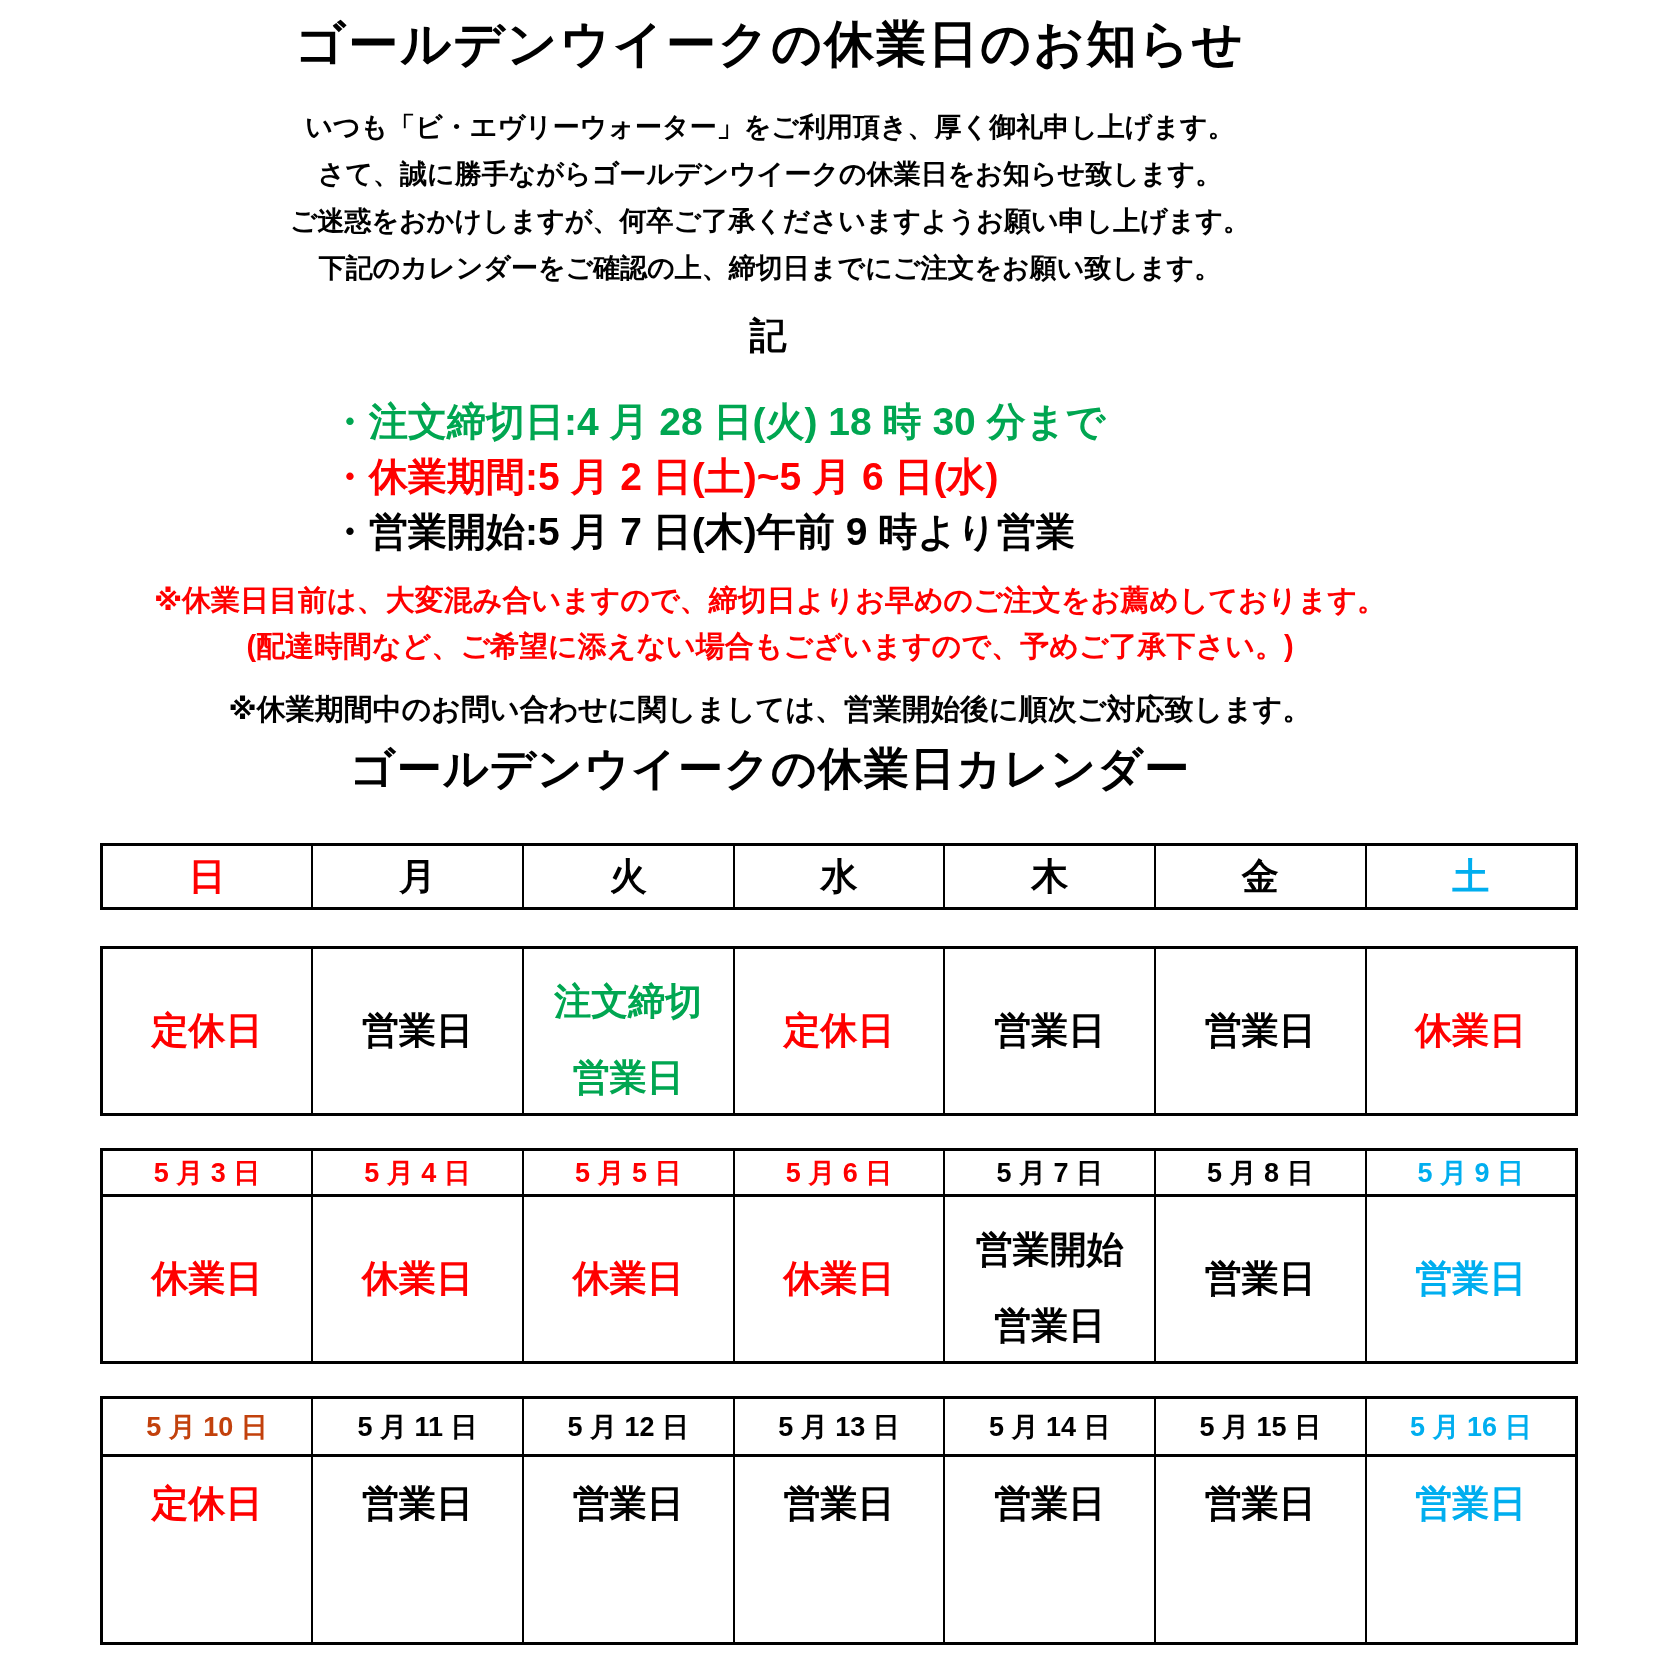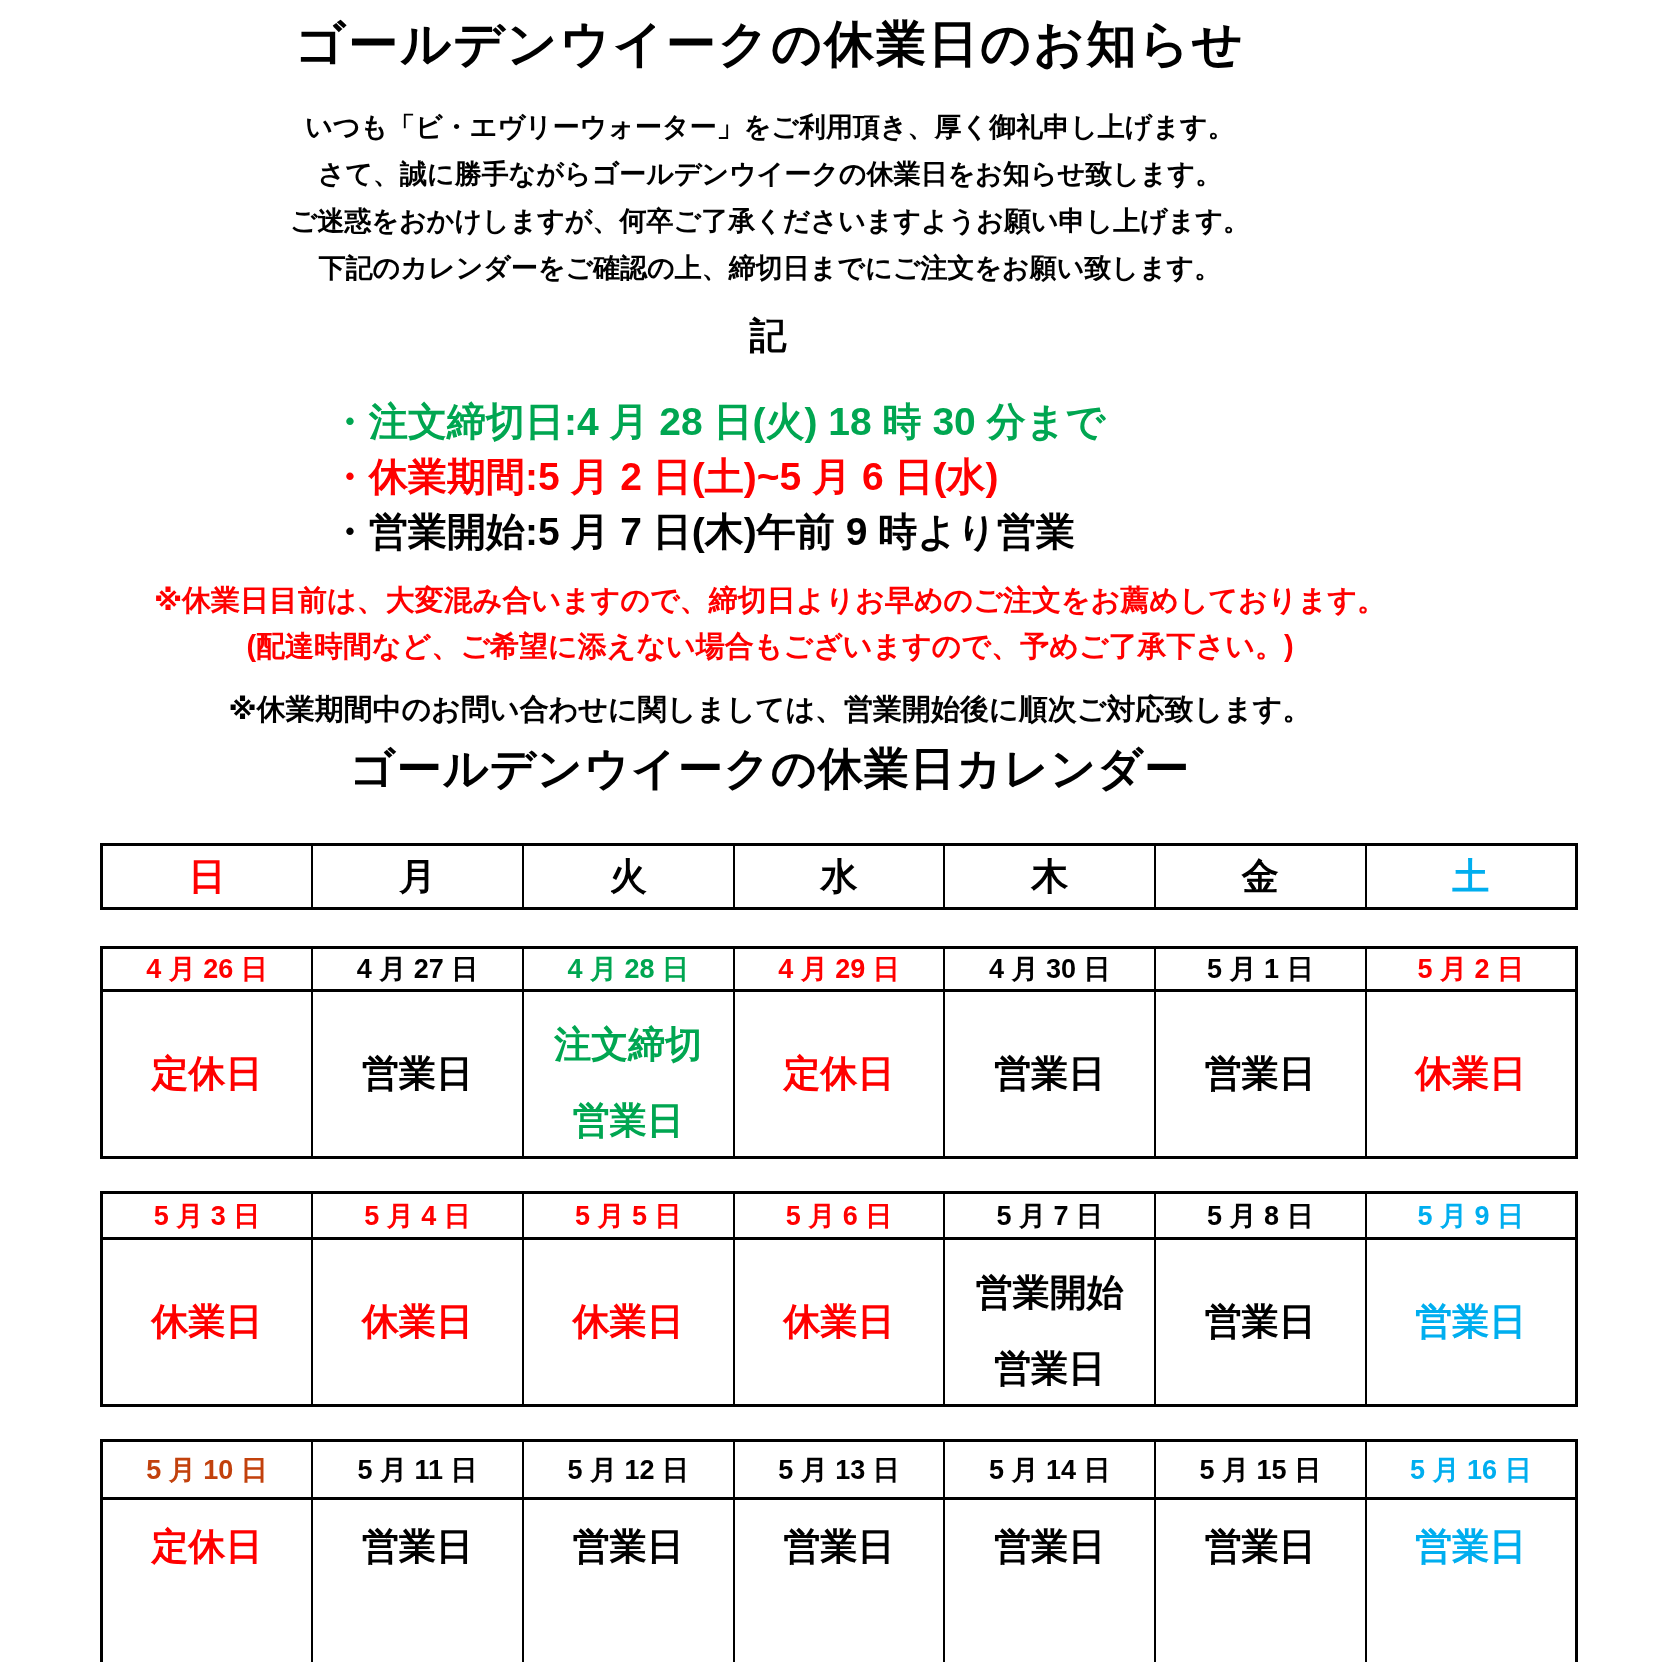--- a/index.html
+++ b/index.html
@@ -77,29 +77,20 @@
     <td><span style="color: rgb(0, 0, 0);">水</span></td>
     <td><span style="color: rgb(0, 0, 0);">木</span></td>
     <td><span style="color: rgb(0, 0, 0);">金</span></td>
     <td><span style="color: rgb(0, 174, 239);">土</span></td>
   </tr>
 </tbody>
   </table>
 
 <table class="cal week-cal" id="week1">
   <tbody>
-      <tr class="date-row">
-    <td><span style="color: rgb(255, 0, 0);">4 月 26 日</span></td>
-    <td><span style="color: rgb(0, 0, 0);">4 月 27 日</span></td>
-    <td><span style="color: rgb(0, 166, 81);">4 月 28 日</span></td>
-    <td><span style="color: rgb(255, 0, 0);">4 月 29 日</span></td>
-    <td><span style="color: rgb(0, 0, 0);">4 月 30 日</span></td>
-    <td><span style="color: rgb(0, 0, 0);">5 月 1 日</span></td>
-    <td><span style="color: rgb(255, 0, 0);">5 月 2 日</span></td>
-  </tr>
   <tr class="status-row">
     <td>
           <div class="cellbox">
             <span style="color: rgb(255, 0, 0);">定休日</span>
           </div>
         </td>
     <td>
           <div class="cellbox">
             <span style="color: rgb(0, 0, 0);">営業日</span>
           </div>

